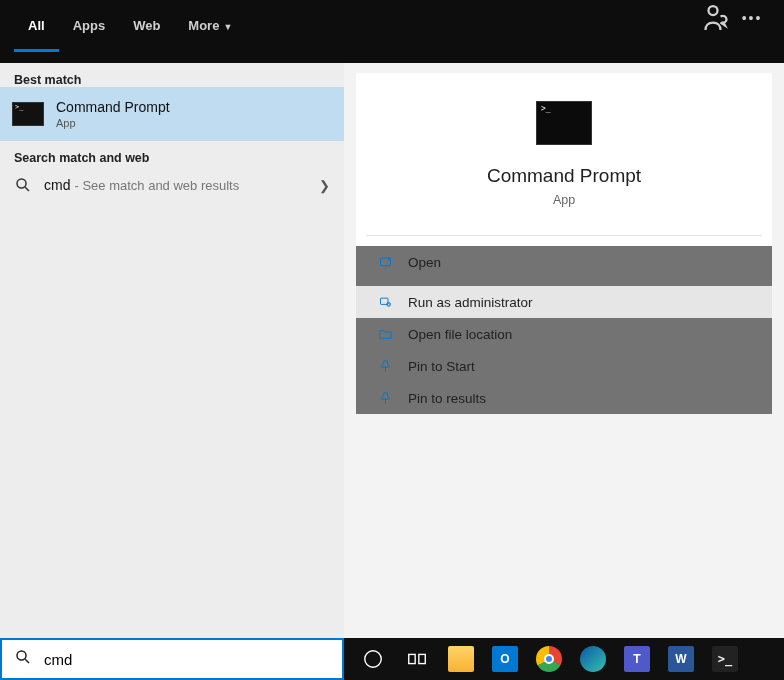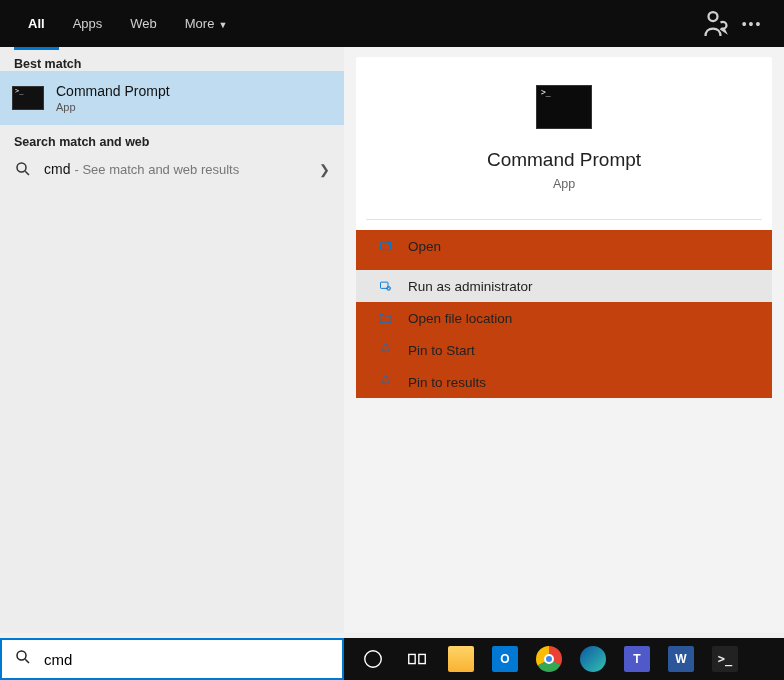--- a/index.html
+++ b/index.html
@@ -1,19 +1,19 @@
 <!DOCTYPE html>
 <html><head>
 <meta charset="utf-8">
 <style>
 * { margin:0; padding:0; box-sizing:border-box; font-family:"Segoe UI",Arial,sans-serif; }
 body { width:784px; height:680px; background:#f0f0f0; overflow:hidden; position:relative; }
 
-.topbar { height:47px; background:#0d0d0d; display:flex; align-items:center; color:#d0d0d0; padding:0 14px; position:relative; }
-.topbar .tab { padding:0 14px; height:52px; line-height:52px; font-size:13px; cursor:pointer; }
+.topbar { height:63px; background:#0d0d0d; display:flex; align-items:flex-start; color:#d0d0d0; padding:0 14px; position:relative; }
+.topbar .tab { padding:0 14px; height:52px; line-height:52px; font-size:13px; cursor:pointer;font-weight:bold; }
 .topbar .tab.active { color:#fff; font-weight:600; border-bottom:3px solid #0078d4; }
 .topbar .more-caret { display:inline-block; margin-left:4px; font-size:9px; }
 .topbar .spacer { flex:1; }
 .topbar .icon-btn { width:36px; height:36px; display:flex; align-items:center; justify-content:center; color:#d0d0d0; cursor:pointer; font-size:16px; }
 
 .body { display:flex; height:586px; }
 .left { width:344px; background:#ededed; }
 .right { flex:1; background:#f3f3f3; padding:10px 12px; }
 
 .section-header { font-size:12.5px; font-weight:600; color:#222; padding:10px 14px 0; }
@@ -31,21 +31,21 @@
 .webrow .hint { font-size:13px; color:#777; margin-left:4px; }
 .webrow .chev { margin-left:auto; color:#555; font-size:13px; }
 
 .card { background:#fff; border-radius:2px; padding:28px 10px 10px; text-align:center; }
 .card .thumb-lg { width:56px; height:44px; background:#0b0b0b; border:1px solid #333; margin:0 auto 20px; position:relative; }
 .card .thumb-lg::before { content:">_"; position:absolute; top:2px; left:4px; color:#eee; font-size:8px; font-family:monospace; }
 .card .app-title { font-size:19px; color:#222; font-weight:400; }
 .card .app-sub { font-size:12.5px; color:#666; margin-top:6px; }
 .card-sep { border-top:1px solid #e2e2e2; margin:28px 0 0; }
 
-.actions { background:#c2410c; }
+.actions { background:#737373; }
 .action { height:32px; display:flex; align-items:center; padding:0 20px; font-size:13.5px; color:#222; cursor:pointer; }
 .action.hover { background:#e6e6e6;margin-top:8px; }
 .action .aicon { width:18px; height:18px; margin-right:14px; display:flex; align-items:center; justify-content:center; color:#0078d4; }
 .action .aicon svg { width:15px; height:15px; stroke:#0078d4; fill:none; stroke-width:1.5; }
 
 .searchbar { position:absolute; left:0; bottom:0; width:344px; height:42px; background:#fff; border:2px solid #0078d4; display:flex; align-items:center; padding:0 12px; }
 .searchbar .mag svg { width:18px; height:18px; stroke:#222; fill:none; }
 .searchbar input { border:0; outline:0; font-size:15px; margin-left:12px; flex:1; background:transparent; }
 
 .taskbar { position:absolute; left:344px; right:0; bottom:0; height:42px; background:#101010; display:flex; align-items:center; padding:0 8px; gap:2px; }

